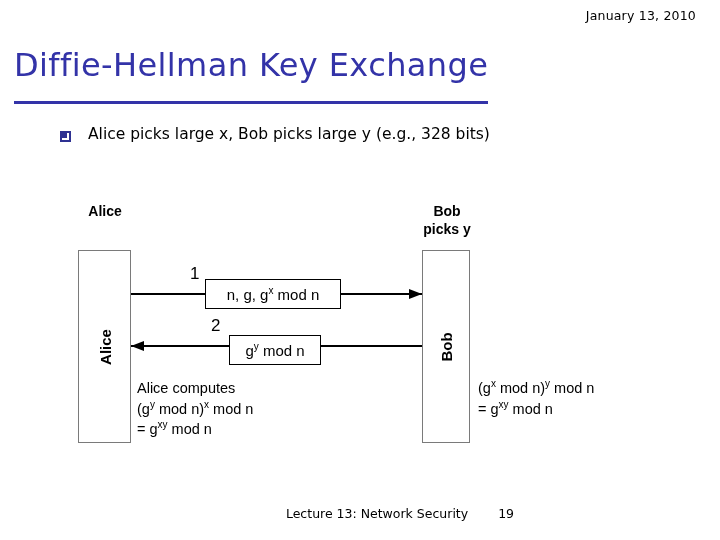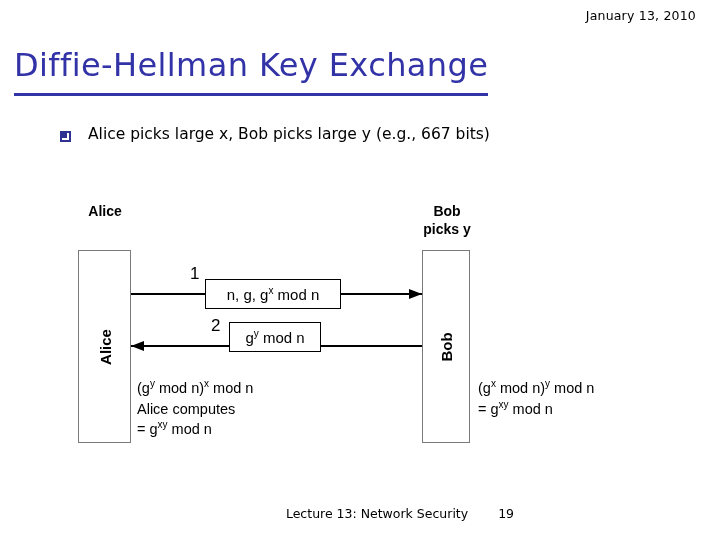--- a/index.html
+++ b/index.html
@@ -43,21 +43,21 @@
     font-family: "DejaVu Sans", sans-serif;
     font-size: 32px;
     font-weight: 400;
     color: #3333A8;
     letter-spacing: 0.4px;
     white-space: nowrap;
   }
   .slide-title .underline {
     display: inline-block;
     border-bottom: 3px solid #3333A8;
-    padding-bottom: 10px;
+    padding-bottom: 18px;
     line-height: 1.05;
   }
 
   
   .bullet-row {
     position: absolute;
     left: 60px;
     top: 125px;
     display: flex;
     align-items: flex-start;
@@ -145,21 +145,21 @@
     display: flex;
     align-items: center;
     justify-content: center;
     font-family: "Liberation Sans", sans-serif;
     font-size: 15px;
     color: #000;
     white-space: nowrap;
     padding: 0 10px;
   }
   #msg-box-1 { left: 205px; top: 279px; width: 136px; height: 30px; }
-  #msg-box-2 { left: 229px; top: 322px; width: 92px; height: 30px; }
+  #msg-box-2 { left: 229px; top: 335px; width: 92px; height: 30px; }
   .msg-box sup { font-size: 10px; vertical-align: super; line-height: 0; }
 
   .msg-number {
     position: absolute;
     font-family: "Liberation Sans", sans-serif;
     font-size: 17px;
     color: #000;
   }
   #msg-number-1 { left: 190px; top: 264px; }
   #msg-number-2 { left: 211px; top: 316px; }
@@ -230,21 +230,21 @@
 <div class="slide">
 
   <div class="date-line">January 13, 2010</div>
 
   <div class="slide-title">
     <span class="underline">Diffie-Hellman Key Exchange</span>
   </div>
 
   <div class="bullet-row">
     <span class="bullet-marker"></span>
-    <span class="bullet-text">Alice picks large x, Bob picks large y (e.g., 667 bits)</span>
+    <span class="bullet-text">Alice picks large x, Bob picks large y (e.g., 328 bits)</span>
   </div>
 
   <div class="diagram">
 
     <div class="party-caption" id="alice-caption">
       <span>Alice</span>
     </div>
     <div class="party-caption" id="bob-caption">
       <span>Bob</span>
       <span class="l2">picks y</span>
@@ -267,22 +267,22 @@
 
     <div class="line" id="line-2a"></div>
     <div class="line" id="line-2b"></div>
     <div class="arrowhead" id="arrowhead-left"></div>
     <div class="msg-number" id="msg-number-2">2</div>
     <div class="msg-box" id="msg-box-2">
       <span><span>g</span><sup>y</sup><span> mod n</span></span>
     </div>
 
     <div class="compute-block" id="alice-compute">
+      <span class="row">Alice computes</span>
       <span class="row"><span>(g</span><sup>y</sup><span> mod n)</span><sup>x</sup><span>  mod n</span></span>
-      <span class="row">Alice computes</span>
       <span class="row"><span>= g</span><sup>xy</sup><span> mod n</span></span>
     </div>
 
     <div class="compute-block" id="bob-compute">
       <span class="row"><span>(g</span><sup>x</sup><span> mod n)</span><sup>y</sup><span>  mod n</span></span>
       <span class="row"><span>= g</span><sup>xy</sup><span> mod n</span></span>
     </div>
 
   </div>
 

